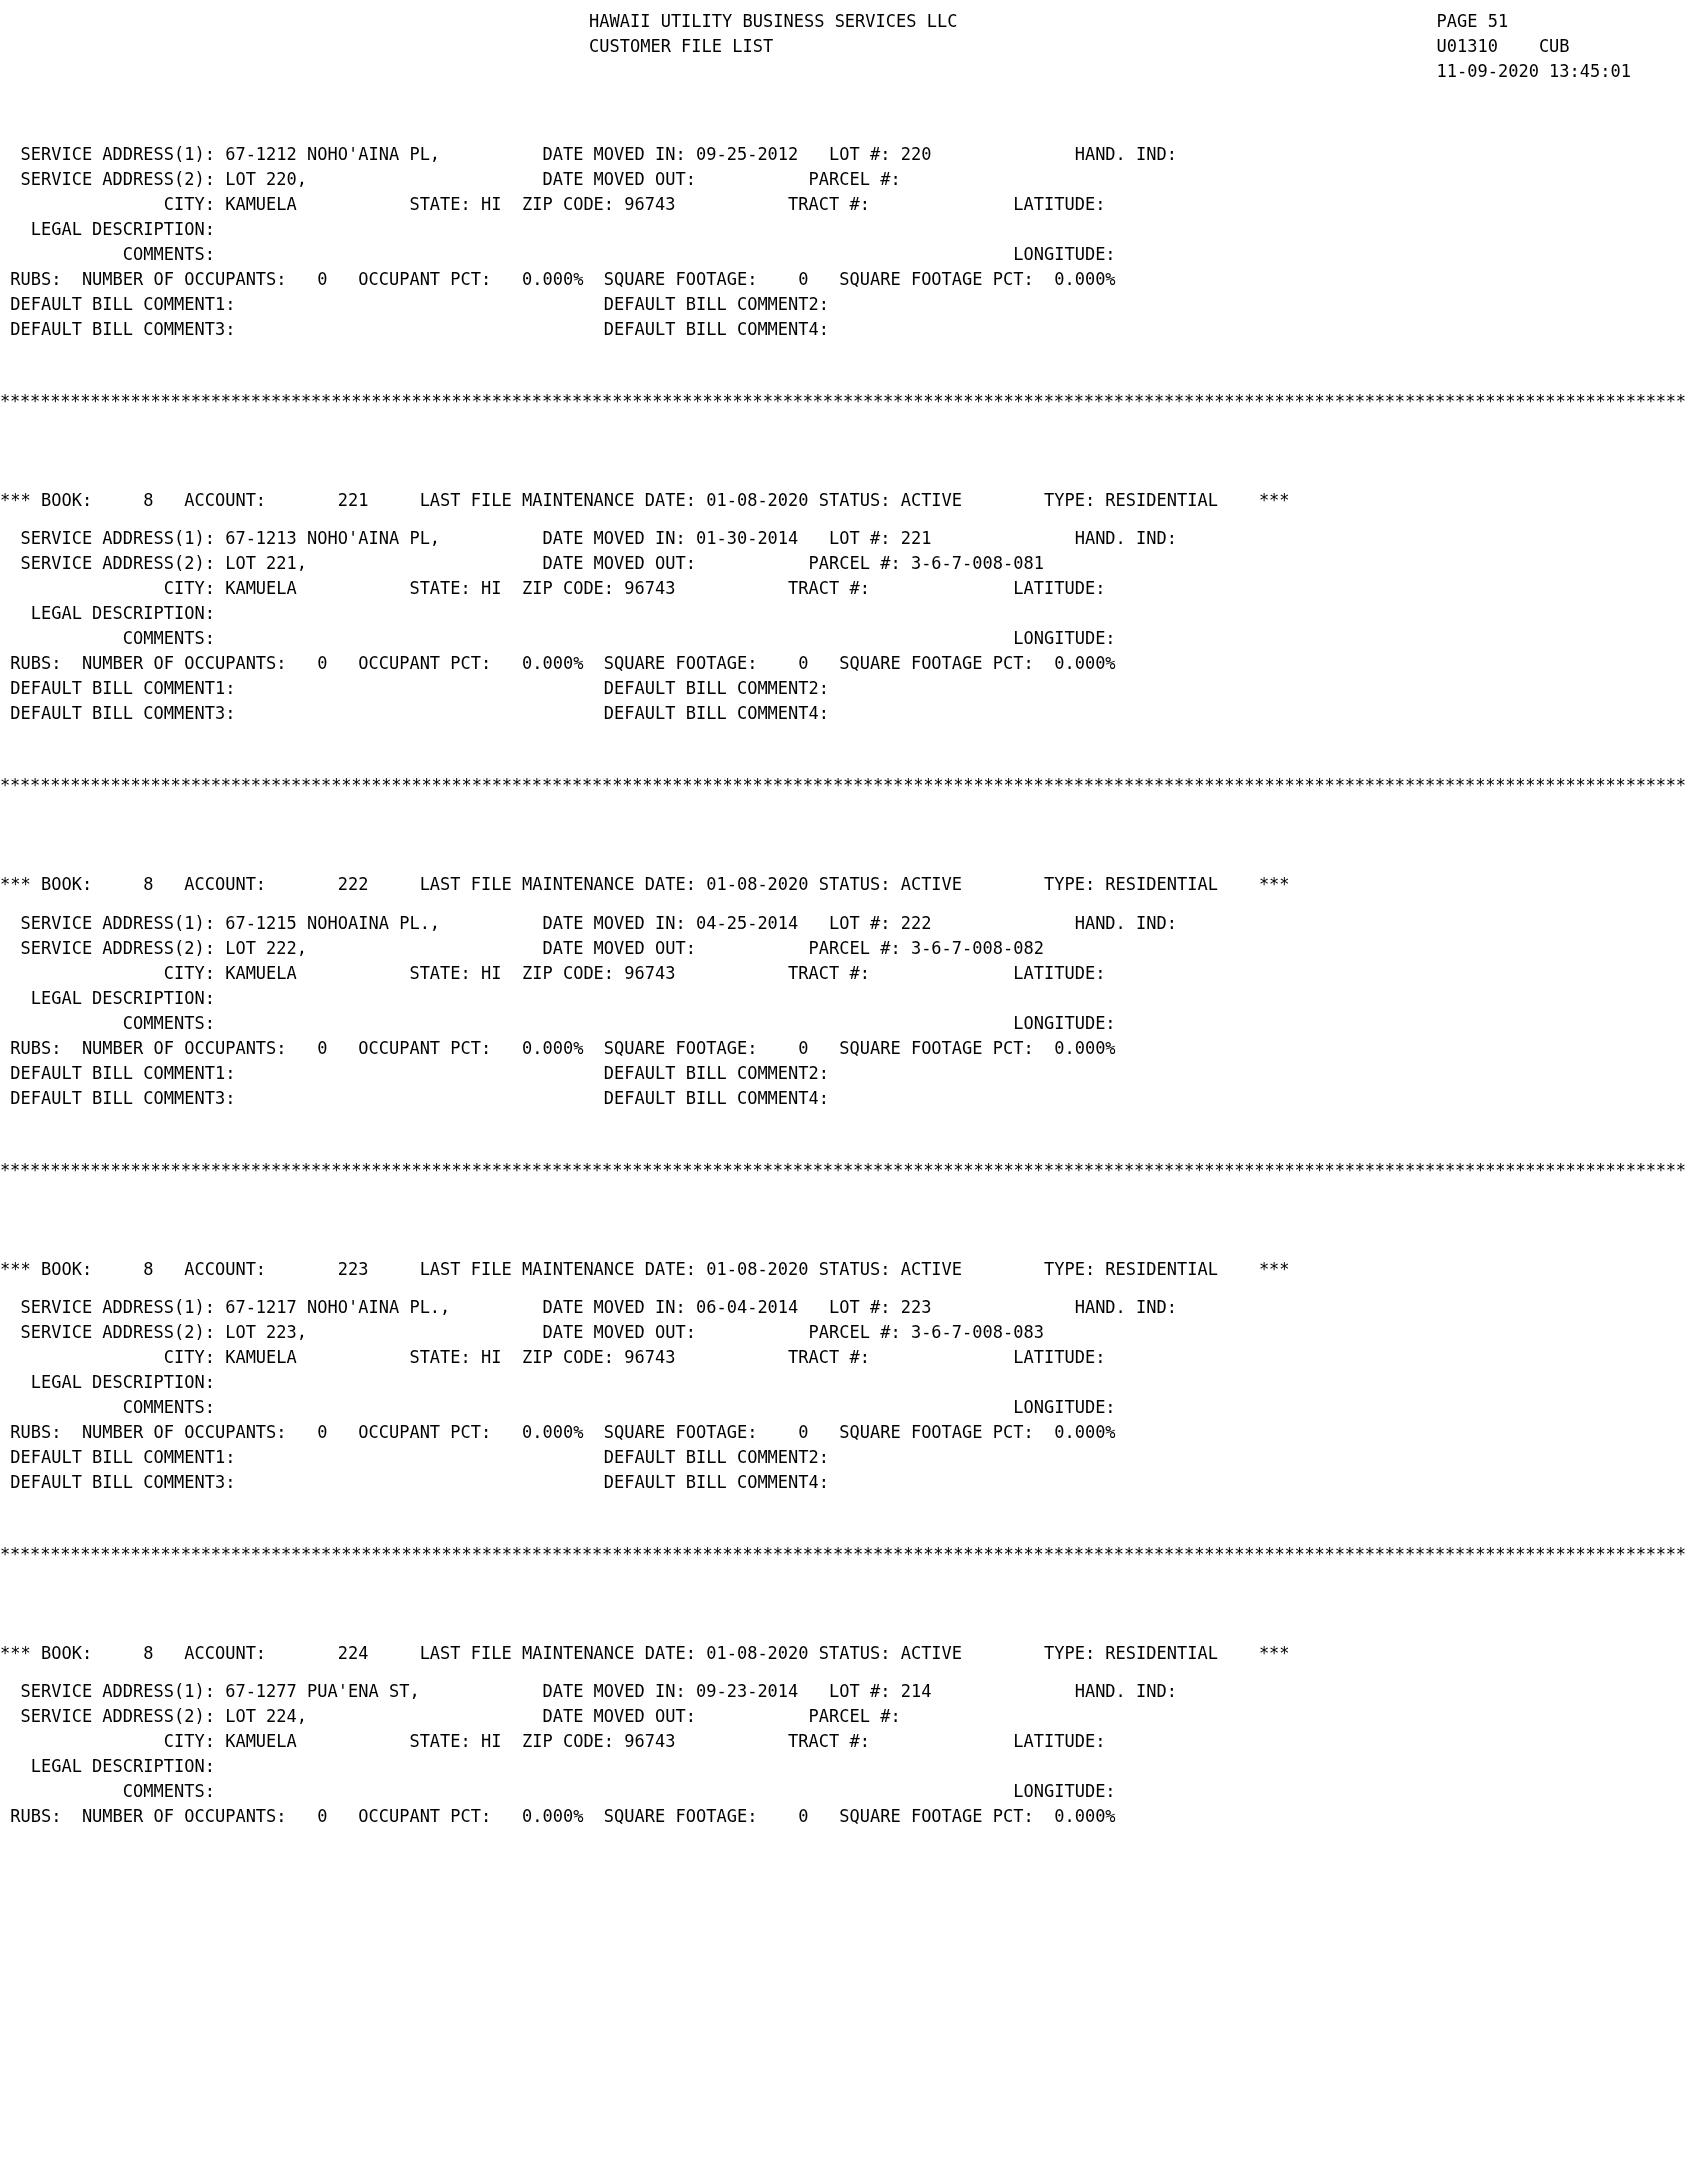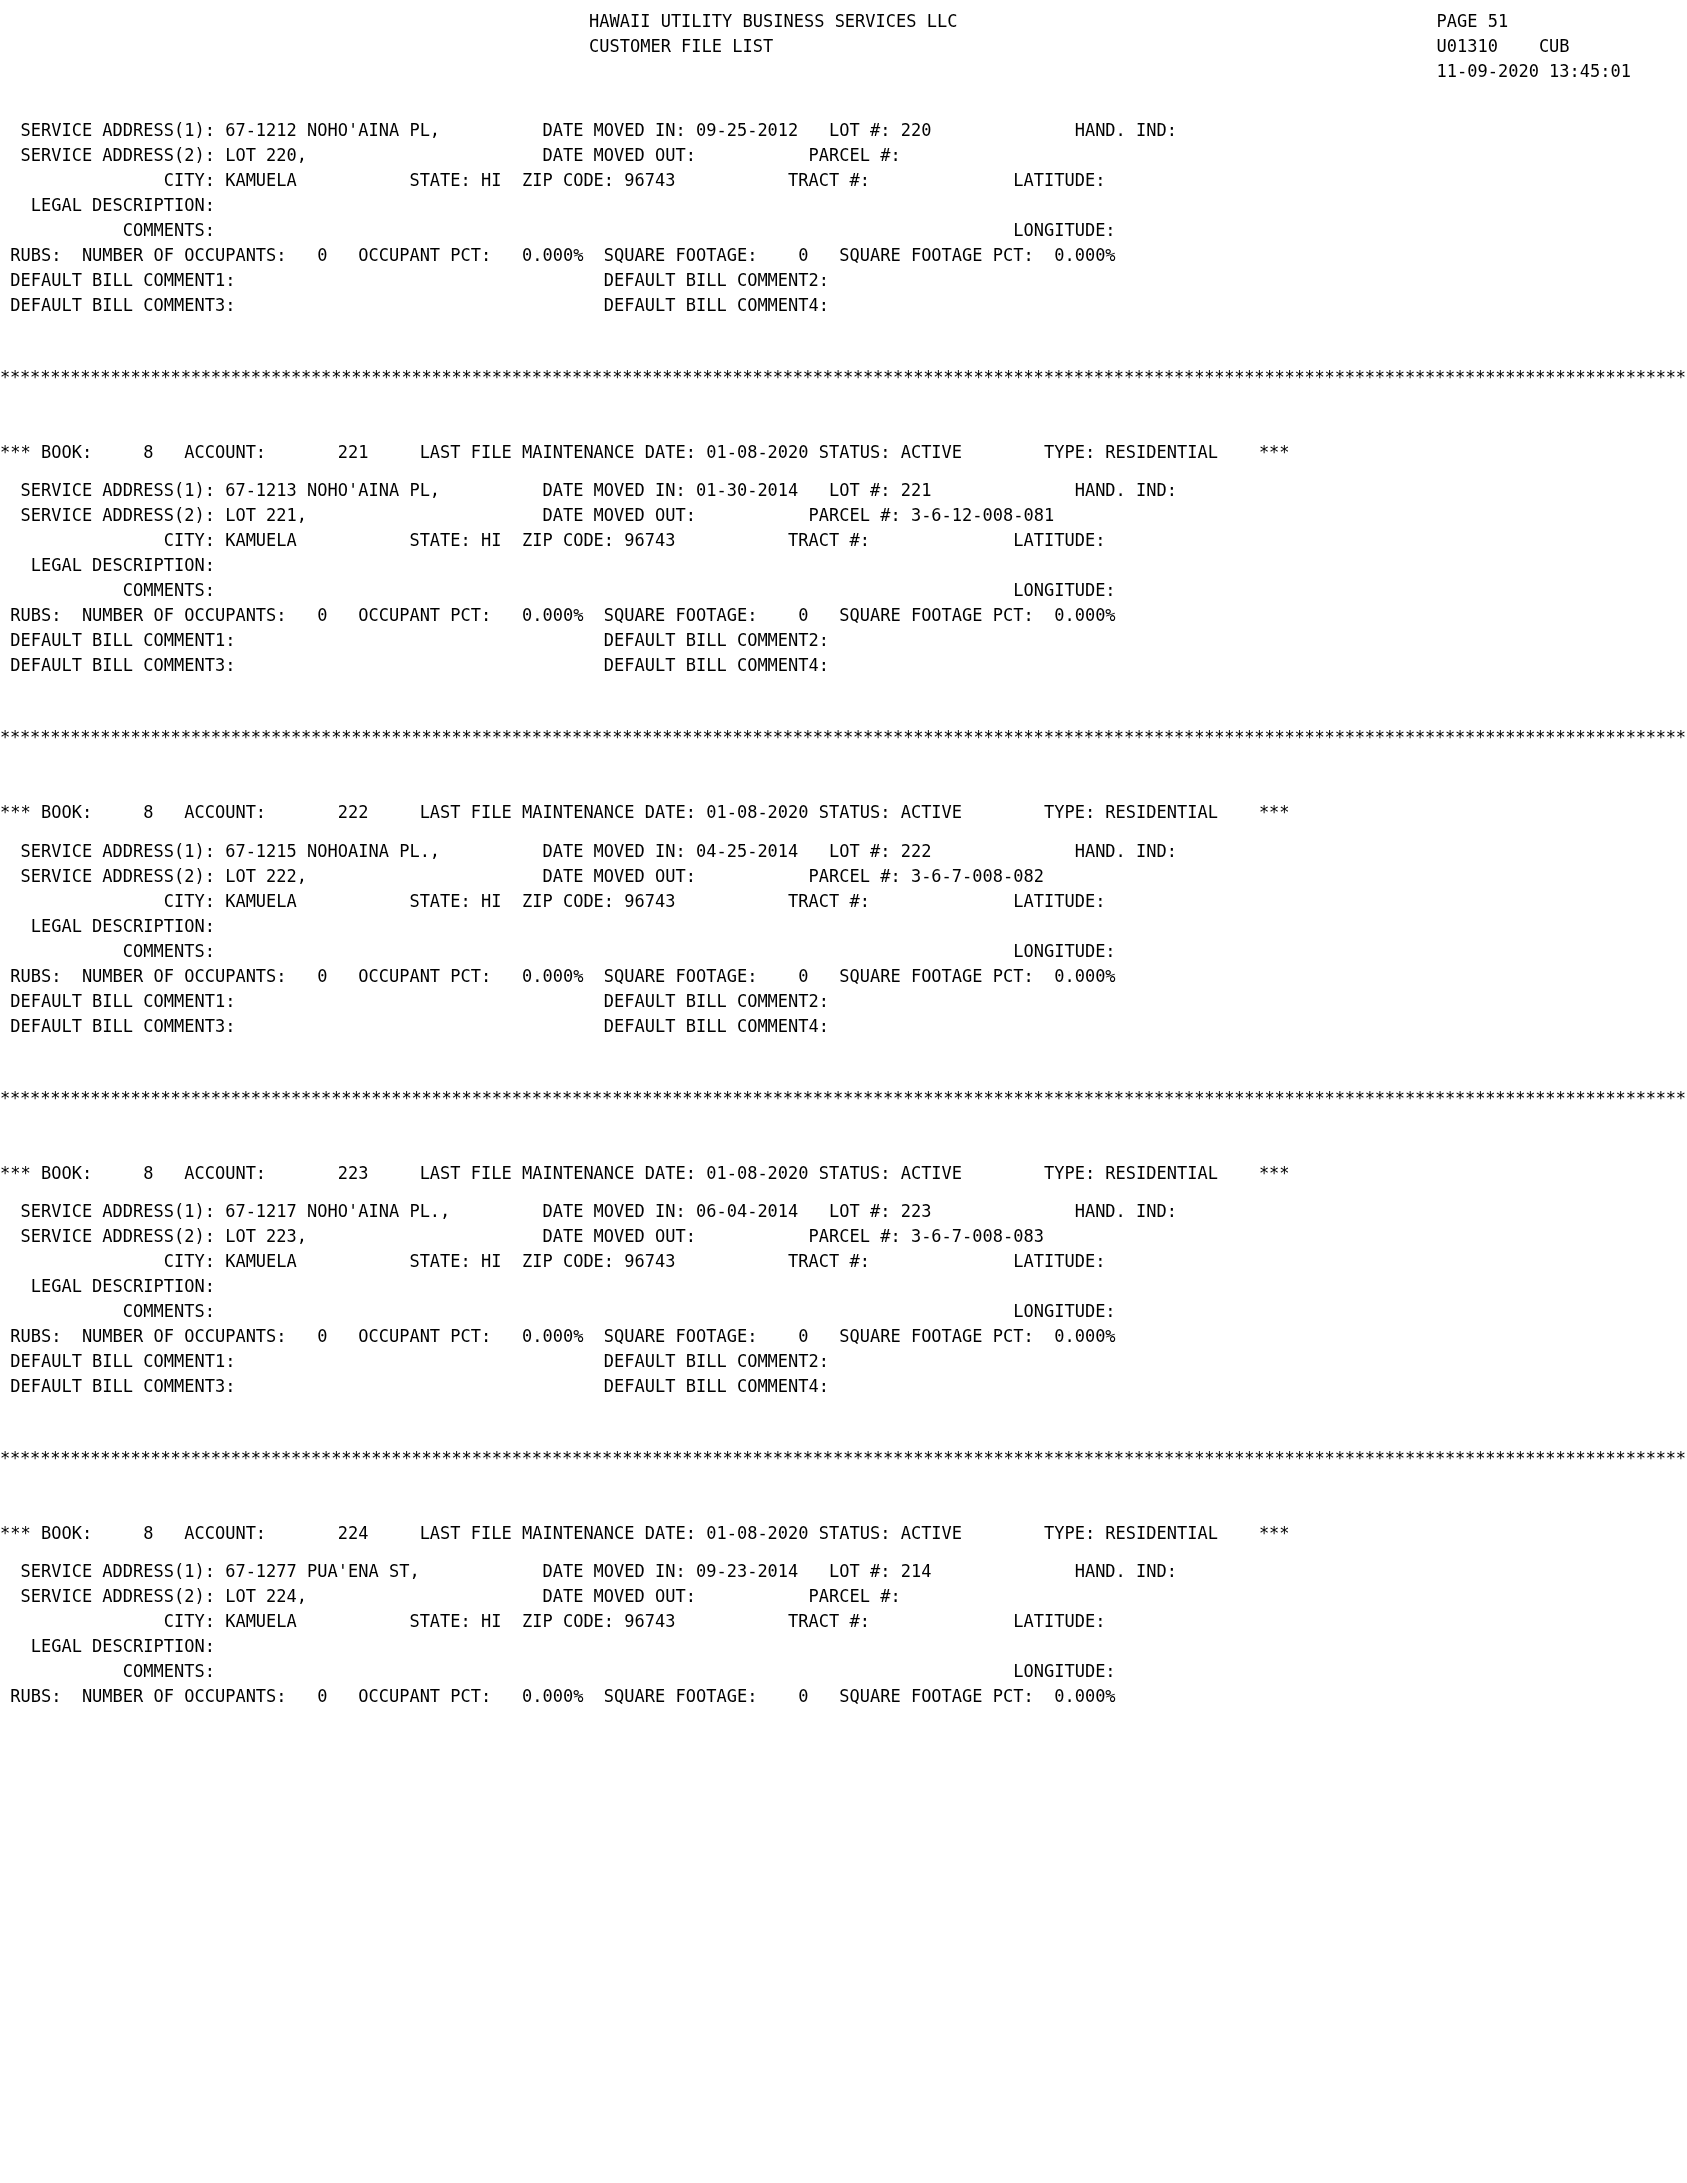--- a/index.html
+++ b/index.html
@@ -35,21 +35,21 @@
     padding-left: 589px;
   }
   .hdr-right {
     position: absolute;
     right: 0;
     top: 0;
     padding-right: 56px;
     text-align: left;
   }
   .hdr-right .line { padding-left: 0; }
-  .body-block { padding-left: 0px; }
+  .body-block { padding-left: 0px; margin-top: 24px; }
   .sep {
     white-space: pre;
     font-size: 17px;
     line-height: 20px;
     overflow: hidden;
     letter-spacing: -0.2px;
   }
   .gap-sm { height: 13.2px; }
   .gap-md { height: 30px; }
   .gap-lg { height: 49px; }
@@ -85,21 +85,21 @@
         <div class="line"> DEFAULT BILL COMMENT1:                                    DEFAULT BILL COMMENT2:</div>
         <div class="line"> DEFAULT BILL COMMENT3:                                    DEFAULT BILL COMMENT4:</div>
       </div>
       <div class="gap-lg"></div>
       <div class="sep">*****************************************************************************************************************************************************************************************</div>
       <div class="record-gap"></div>
       <div class="body-block">
         <div class="line">*** BOOK:     8   ACCOUNT:       221     LAST FILE MAINTENANCE DATE: 01-08-2020 STATUS: ACTIVE        TYPE: RESIDENTIAL    ***</div>
         <div class="gap-sm"></div>
         <div class="line">  SERVICE ADDRESS(1): 67-1213 NOHO'AINA PL,          DATE MOVED IN: 01-30-2014   LOT #: 221              HAND. IND:</div>
-        <div class="line">  SERVICE ADDRESS(2): LOT 221,                       DATE MOVED OUT:           PARCEL #: 3-6-12-008-081</div>
+        <div class="line">  SERVICE ADDRESS(2): LOT 221,                       DATE MOVED OUT:           PARCEL #: 3-6-7-008-081</div>
         <div class="line">                CITY: KAMUELA           STATE: HI  ZIP CODE: 96743           TRACT #:              LATITUDE:</div>
         <div class="line">   LEGAL DESCRIPTION:</div>
         <div class="line">            COMMENTS:                                                                              LONGITUDE:</div>
         <div class="line"> RUBS:  NUMBER OF OCCUPANTS:   0   OCCUPANT PCT:   0.000%  SQUARE FOOTAGE:    0   SQUARE FOOTAGE PCT:  0.000%</div>
         <div class="line"> DEFAULT BILL COMMENT1:                                    DEFAULT BILL COMMENT2:</div>
         <div class="line"> DEFAULT BILL COMMENT3:                                    DEFAULT BILL COMMENT4:</div>
       </div>
       <div class="gap-lg"></div>
       <div class="sep">*****************************************************************************************************************************************************************************************</div>
       <div class="record-gap"></div>

